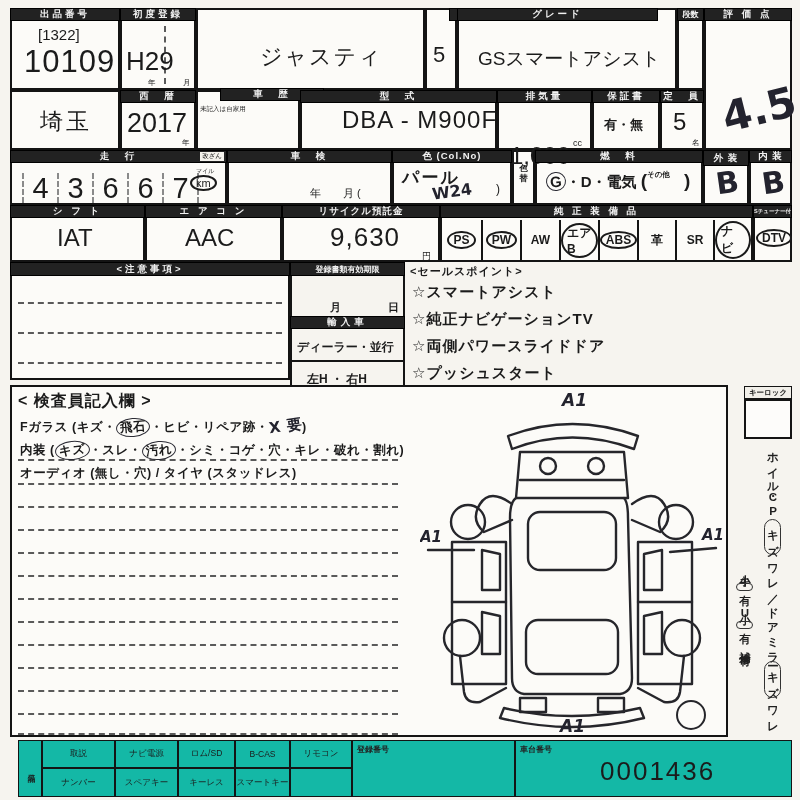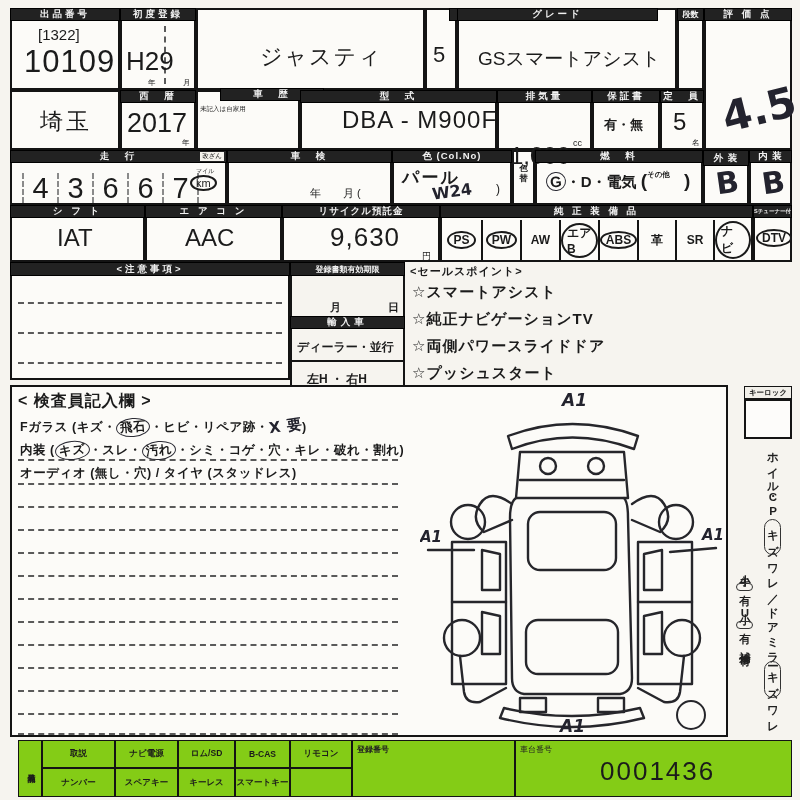--- a/index.html
+++ b/index.html
@@ -16,21 +16,21 @@
   .dl{position:absolute;border-top:2px dashed #5a5a5a;height:0;z-index:1;}
   .mil{position:absolute;display:flex;align-items:flex-end;z-index:2;}
   .mil span.d{width:33px;text-align:center;font-size:29px;border-right:2px dashed #8a8a8a;line-height:1.05;}
   .mil span.d:first-child{border-left:2px dashed #8a8a8a;}
   .eqrow{position:absolute;display:flex;z-index:2;}
   .eq-item{display:flex;align-items:center;justify-content:center;border-left:2px solid #141414;font-size:12px;font-weight:bold;box-sizing:border-box;}
   .vtext{position:absolute;writing-mode:vertical-rl;text-orientation:upright;font-size:11.5px;letter-spacing:2px;color:#1f1f1f;font-weight:bold;z-index:2;}
   .vcirc{border:1.5px solid #333;border-radius:12px;padding:2px 0;display:inline-block;}
   .sp{position:absolute;font-size:15px;font-weight:bold;letter-spacing:1px;z-index:2;white-space:nowrap;}
   .insp{position:absolute;font-size:12.5px;font-weight:bold;letter-spacing:.5px;white-space:nowrap;z-index:2;}
-  .bcell{position:absolute;border:1.5px solid #141414;box-sizing:border-box;display:flex;align-items:center;justify-content:center;font-size:8.5px;font-weight:bold;background:#84cc16;z-index:2;}
+  .bcell{position:absolute;border:1.5px solid #141414;box-sizing:border-box;display:flex;align-items:center;justify-content:center;font-size:8.5px;font-weight:normal;background:#14b8a6;z-index:2;}
   .stack{position:absolute;font-size:8.5px;font-weight:bold;line-height:1.15;text-align:center;word-break:break-all;z-index:2;}
   svg{display:block;}
   .svgtext{font-family:"DejaVu Sans",sans-serif;font-weight:600;font-style:italic;}
 </style>
 </head>
 <body>
 
 <div class="sheet">
 
   <div class="cell" style="left:10px;top:8px;width:110px;height:82px;"></div>
@@ -286,16 +286,16 @@
 
   <div class="bcell" style="left:42px;top:768px;width:73px;height:29px;">ナンバー</div>
   <div class="bcell" style="left:115px;top:768px;width:63px;height:29px;">スペアキー</div>
   <div class="bcell" style="left:178px;top:768px;width:57px;height:29px;">キーレス</div>
   <div class="bcell" style="left:235px;top:768px;width:55px;height:29px;">スマートキー</div>
   <div class="bcell" style="left:290px;top:768px;width:62px;height:29px;"></div>
 
   <div class="bcell" style="left:352px;top:740px;width:163px;height:57px;"></div>
   <div class="tiny" style="left:357px;top:744px;font-size:8px;font-weight:bold;">登録番号</div>
   <div class="bcell" style="left:515px;top:740px;width:277px;height:57px;"></div>
-  <div class="tiny" style="left:520px;top:744px;font-size:8px;font-weight:normal;">車台番号</div>
+  <div class="tiny" style="left:520px;top:744px;font-size:8px;font-weight:bold;">車台番号</div>
   <div class="val" style="left:600px;top:756px;font-size:26px;letter-spacing:2px;z-index:3;">0001436</div>
 
 </div>
 
 </body></html>

